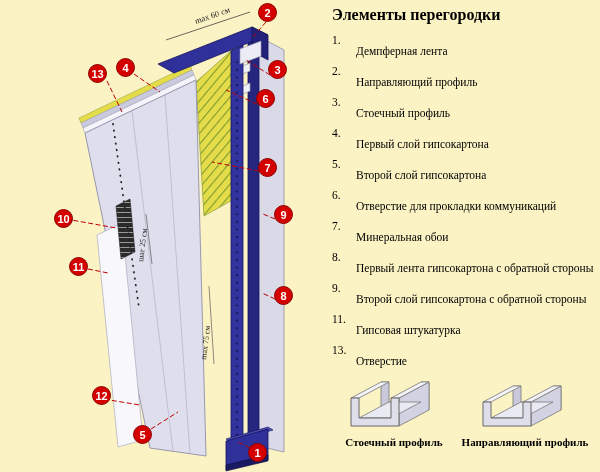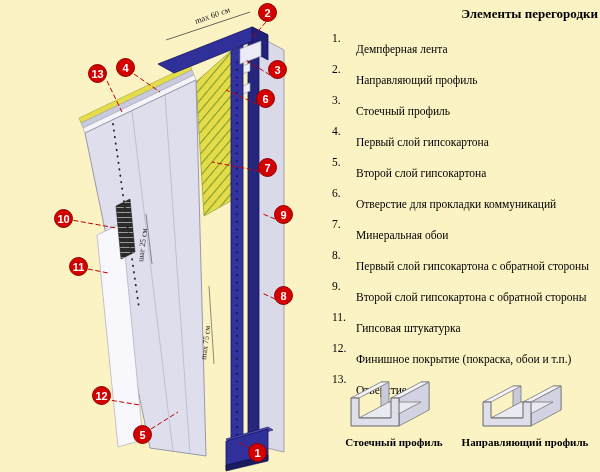--- a/index.html
+++ b/index.html
@@ -7,21 +7,21 @@
   body { font-family:"Liberation Serif", serif; }
   .page { position:relative; width:600px; height:472px; background:#FBF3C4; overflow:hidden; }
   .diagram-svg { position:absolute; left:0; top:0; }
   .badge {
     position:absolute; width:19px; height:19px; border-radius:50%;
     background:#D40000; border:1px solid #8E0000; color:#fff;
     font-family:"Liberation Sans", sans-serif; font-weight:bold; font-size:11px;
     display:flex; align-items:center; justify-content:center; z-index:6;
   }
   .legend { position:absolute; left:332px; top:2px; width:266px; z-index:4; }
-  .legend-title { text-align:right; font-weight:bold; font-size:13px; margin:4px 0 10px 0; }
+  .legend-title { text-align:left; font-weight:bold; font-size:16px; margin:4px 0 10px 0; }
   .legend-row { display:flex; margin-bottom:7px; font-size:11.5px; line-height:13px; }
   .legend-num { width:24px; flex:0 0 24px; }
   .legend-text { flex:1;margin-top:11px; }
   .profiles { position:absolute; left:333px; top:352px; width:266px; height:118px; z-index:4; }
   .profile-fig { position:absolute; }
   .profile-label { position:absolute; font-weight:bold; font-size:11px; text-align:center; line-height:12px; }
   .dim-text { font-family:"Liberation Serif", serif; }
 </style>
 </head>
 <body>
@@ -137,33 +137,29 @@
     <div class="legend-row">
         <span class="legend-num">6.</span>
         <span class="legend-text">Отверстие для прокладки коммуникаций</span>
       </div>
     <div class="legend-row">
         <span class="legend-num">7.</span>
         <span class="legend-text">Минеральная обои</span>
       </div>
     <div class="legend-row">
         <span class="legend-num">8.</span>
-        <span class="legend-text">Первый слой гипсокартона с обратной стороны</span>
+        <span class="legend-text">Первый лента гипсокартона с обратной стороны</span>
       </div>
     <div class="legend-row">
         <span class="legend-num">9.</span>
         <span class="legend-text">Второй слой гипсокартона с обратной стороны</span>
       </div>
     <div class="legend-row">
         <span class="legend-num">11.</span>
         <span class="legend-text">Гипсовая штукатурка</span>
-      </div>
-    <div class="legend-row">
-        <span class="legend-num">12.</span>
-        <span class="legend-text">Финишное покрытие (покраска, обои и т.п.)</span>
       </div>
     <div class="legend-row">
         <span class="legend-num">13.</span>
         <span class="legend-text">Отверстие</span>
       </div>
   </div>
 
   <div class="profiles">
     <svg class="profile-fig" style="left:10px;top:6px" width="100" height="78" viewBox="0 0 100 78">
       <polygon points="38,52 38,24 46,24 46,44 78,44 78,24 86,24 86,52" fill="#C9C9DB" stroke="#777777" stroke-width="0.8"></polygon>

